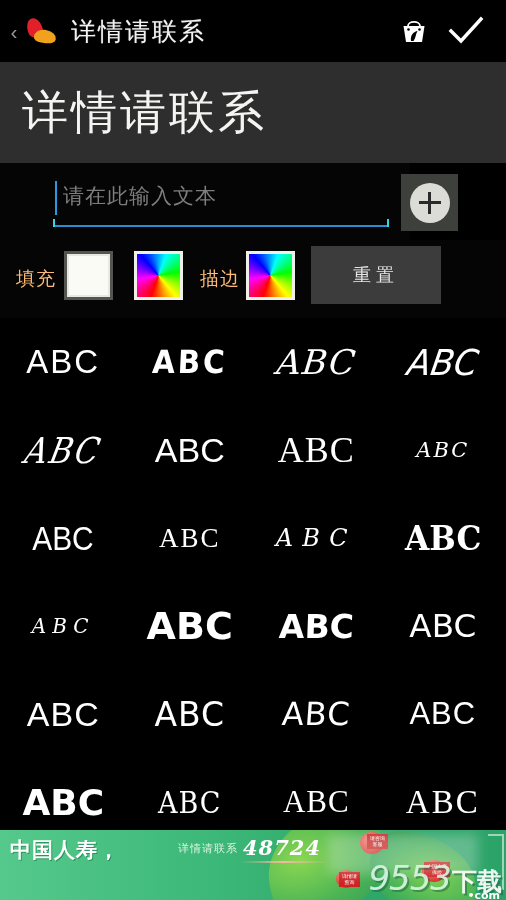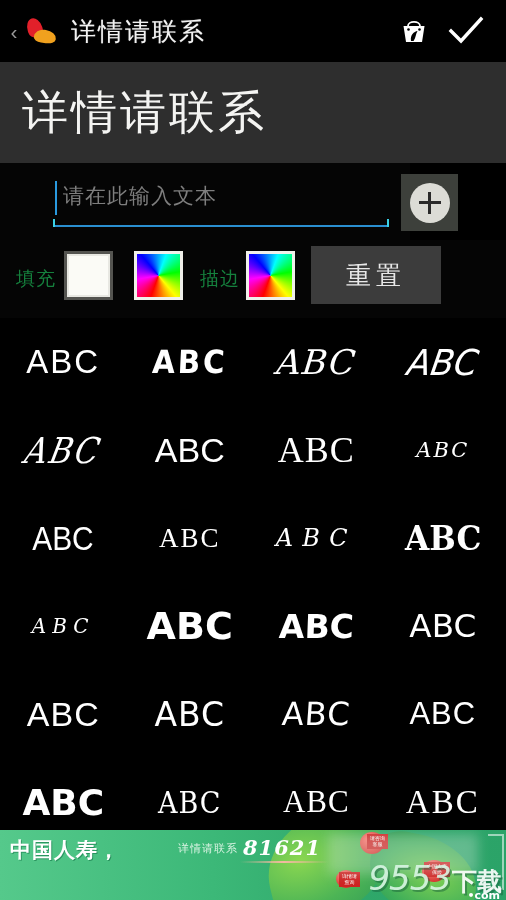--- a/index.html
+++ b/index.html
@@ -167,21 +167,21 @@
 
   
   #tools-row {
     position: absolute;
     left: 0; top: 240px;
     width: 506px; height: 78px;
     background: #050505;
   }
   .tool-label {
     position: absolute;
-    color: #15803d;
+    color: #fdba74;
     font-size: 19px;
     letter-spacing: 1px;
     font-family: "DejaVu Sans", sans-serif;
   }
   #fill-label   { left: 16px;  top: 26px; }
   #stroke-label { left: 200px; top: 26px; }
 
   .swatch {
     position: absolute;
     width: 49px; height: 49px;
@@ -206,21 +206,21 @@
 
   #reset-button {
     position: absolute;
     left: 311px; top: 246px;
     width: 130px; height: 58px;
     background: #3c3c3c;
     display: flex; align-items: center; justify-content: center;
   }
   #reset-label {
     color: #e8e8e8;
-    font-size: 25px;
+    font-size: 18px;
     letter-spacing: 5px;
     font-family: Liberation Serif, serif;
   }
 
   
   #font-grid {
     position: absolute;
     left: 0; top: 318px;
     width: 506px; height: 512px;
     background: #000;
@@ -550,21 +550,21 @@
   <div class="banner-tag" id="tag-2">中国人寿
 保险</div>
   <div class="banner-tag" id="tag-3">详情请
 查询</div>
 
   <div id="banner-headline">
     <div>中国人寿，</div>
   </div>
 
   <div id="banner-contact">详情请联系</div>
-  <div id="banner-hotline">81621</div>
+  <div id="banner-hotline">48724</div>
   <div id="banner-hotline-rule"></div>
 
   <div id="watermark-blur"></div>
   <div id="watermark-frame"></div>
   <div id="watermark">
     <span id="watermark-number">9553</span>
     <span id="watermark-cn">下载</span>
   </div>
   <div id="watermark-domain">•com</div>
 </div>

